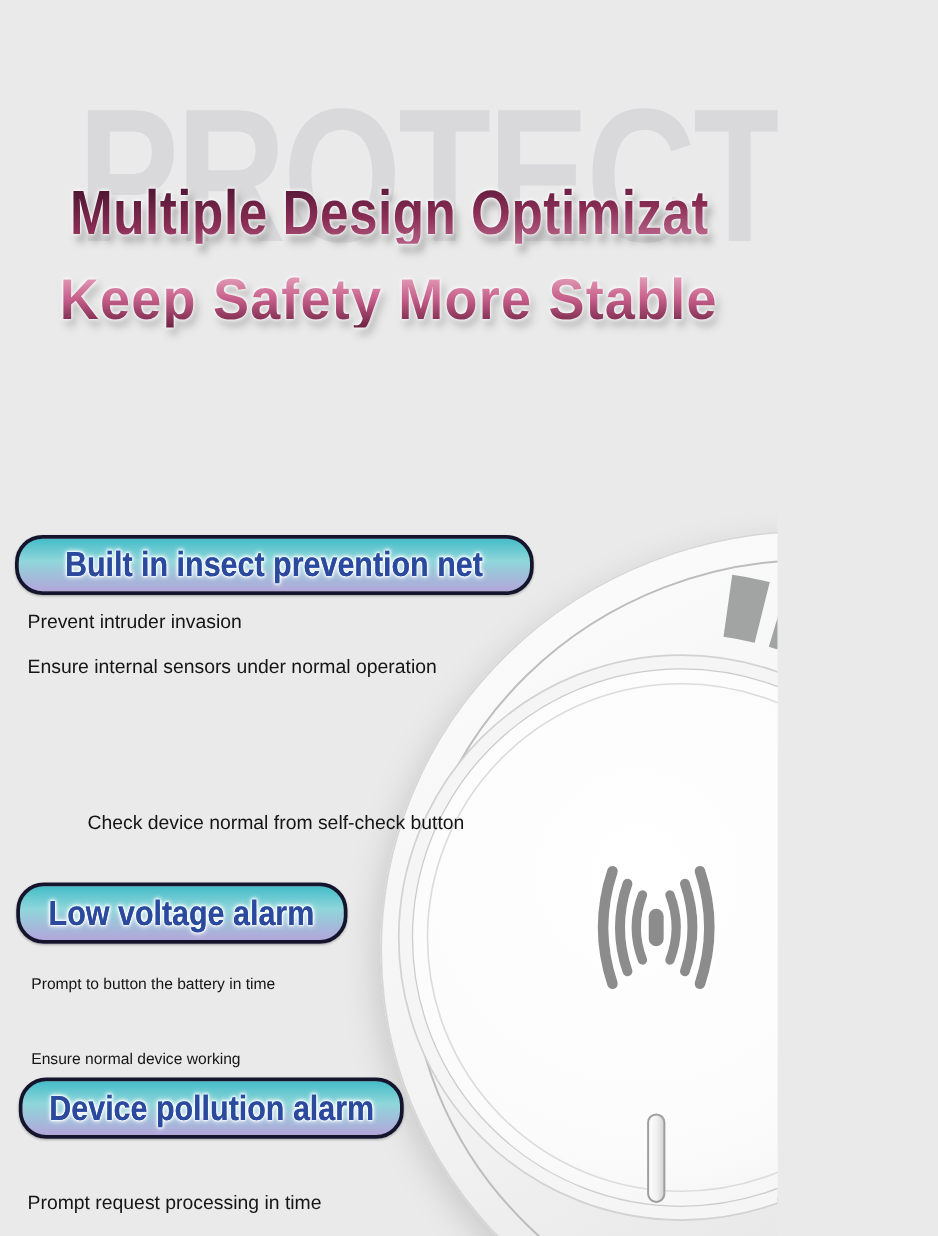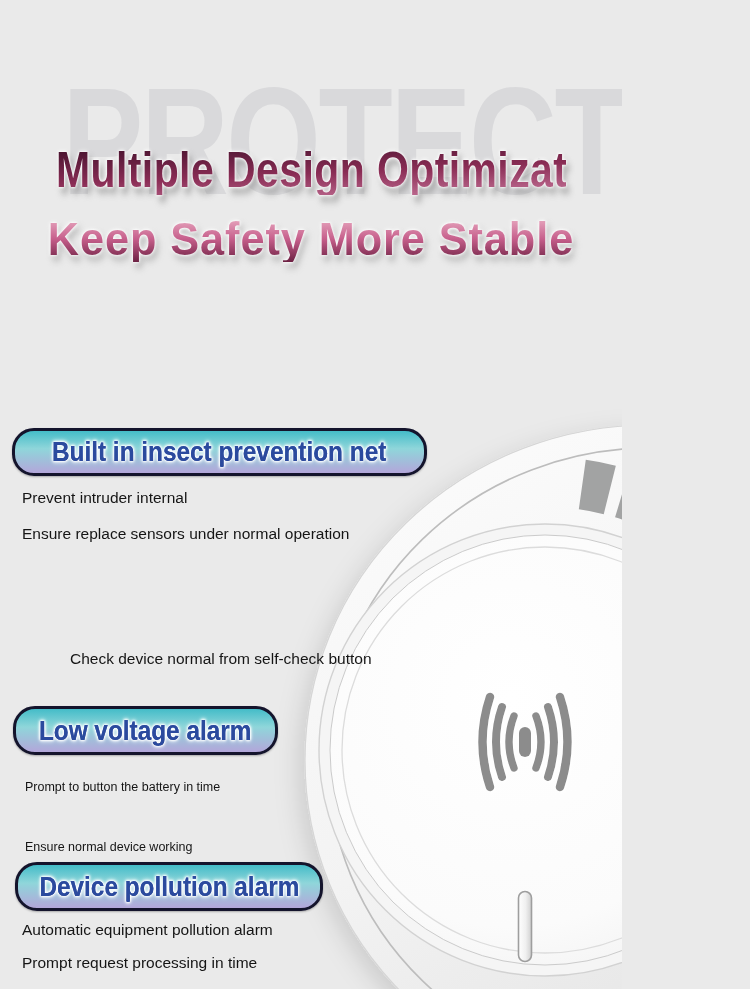--- a/index.html
+++ b/index.html
@@ -142,30 +142,29 @@
       <rect x="518.5" y="891.5" width="13" height="70" rx="6.5" fill="url(#pillG)" stroke="#9e9e9e" stroke-width="1.6"></rect>
     </g>
   </svg>
 
   <div class="title">Multiple Design Optimization</div>
   <div class="subtitle">Keep Safety More Stable</div>
 
   <div class="badge b1">
     <span class="blabel">Built in insect prevention net</span>
   </div>
-  <div class="desc d1a">Prevent intruder internal</div>
-  <div class="desc d1b">Ensure replace sensors under normal operation</div>
+  <div class="desc d1a">Prevent intruder invasion</div>
+  <div class="desc d1b">Ensure internal sensors under normal operation</div>
 
   <div class="desc d2a">Check device normal from self-check button</div>
 
   <div class="badge b3">
     <span class="blabel">Low voltage alarm</span>
   </div>
   <div class="desc d3a">Prompt to button the battery in time</div>
   <div class="desc d3b">Ensure normal device working</div>
 
   <div class="badge b4">
     <span class="blabel">Device pollution alarm</span>
   </div>
-  <div class="desc d4a">Automatic equipment pollution alarm</div>
   <div class="desc d4b">Prompt request processing in time</div>
 
 </div>
 
 </body></html>

